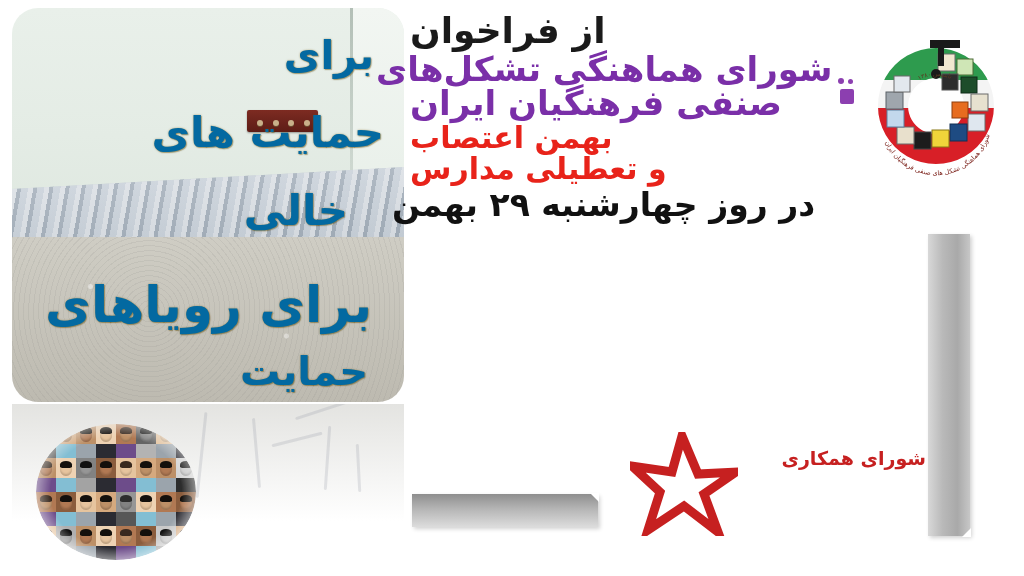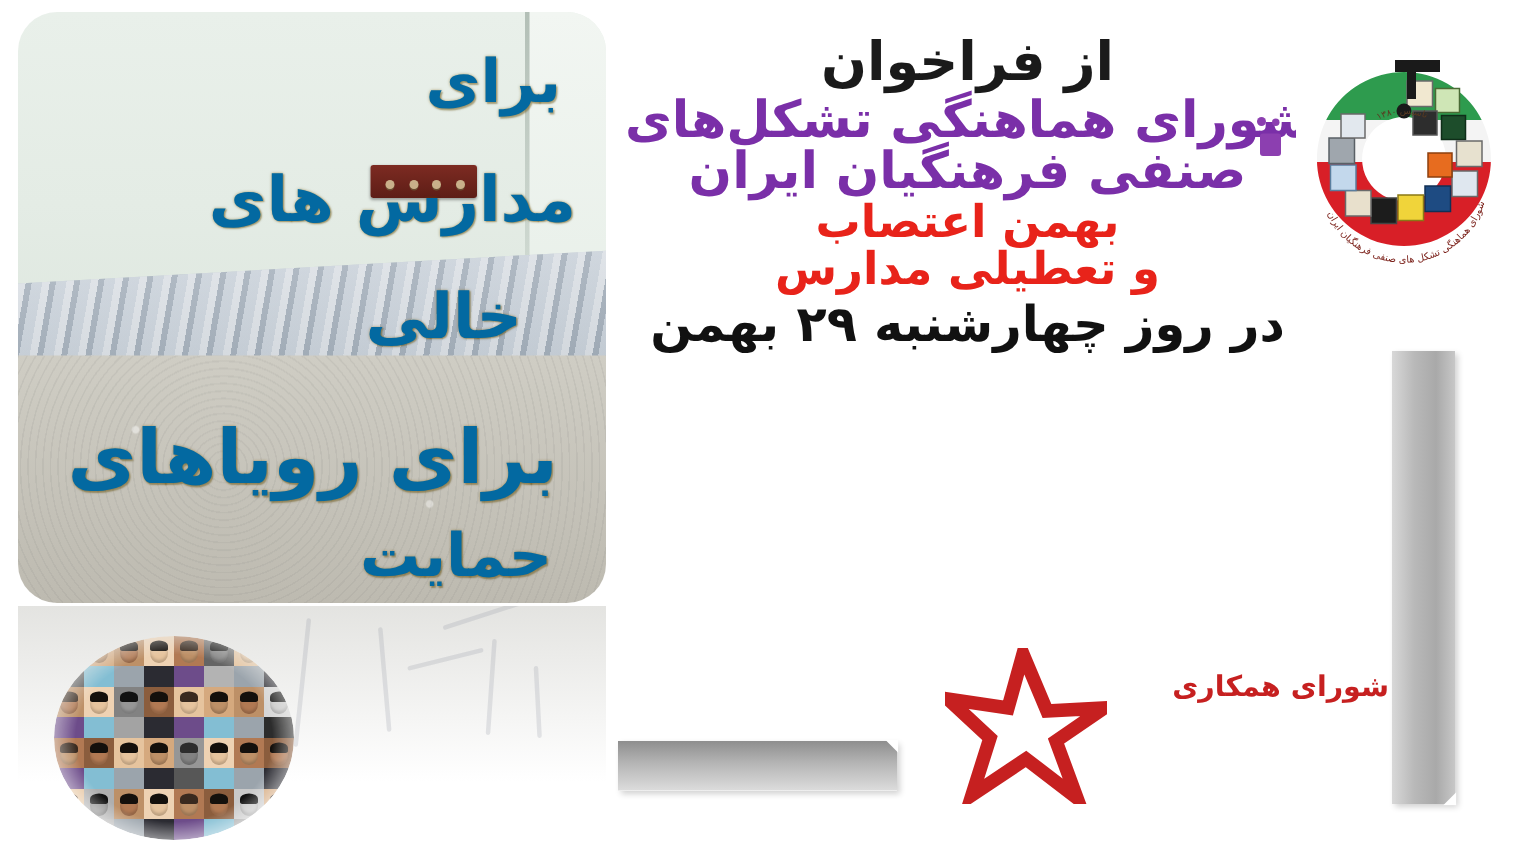--- a/index.html
+++ b/index.html
@@ -127,22 +127,22 @@
     position:absolute;left:36px;top:424px;width:160px;height:136px;
     border-radius:50%;overflow:hidden;
     filter:saturate(.92);
     -webkit-mask-image:radial-gradient(ellipse at center, #000 58%, rgba(0,0,0,.25) 78%, transparent 100%);
             mask-image:radial-gradient(ellipse at center, #000 58%, rgba(0,0,0,.25) 78%, transparent 100%);
   }
   .collage .cell{position:absolute;width:20px;height:34px;}
 
   
   .headline{
-    position:absolute;left:410px;top:24px;width:470px;
-    text-align:center;direction:rtl;
+    position:absolute;left:410px;top:13px;width:470px;
+    text-align:left;direction:rtl;
   }
   .hl{
     display:block;white-space:nowrap;font-weight:700;line-height:1.02;
     font-family:"DejaVu Sans","Liberation Sans",sans-serif;
   }
   .hl-az   {color:#1a1a1a;font-size:36px;margin-bottom:2px;}
   .hl-p1   {color:#7a2fa8;font-size:34px;letter-spacing:-.5px;margin-right:-34px;margin-left:-34px;}
   .hl-p2   {color:#7a2fa8;font-size:34px;}
   .hl-r1   {color:#e8231a;font-size:30px;margin-top:2px;}
   .hl-r2   {color:#e8231a;font-size:30px;}
@@ -249,21 +249,21 @@
         <div class="leg" style="left:55%;top:83%;width:4px;height:16%;"></div>
 
         <div class="back" style="left:69%;top:64%;width:16%;height:13%;"></div>
         <div class="top" style="left:68%;top:77%;width:22%;height:5%;"></div>
         <div class="leg" style="left:70%;top:82%;width:4px;height:17%;"></div>
         <div class="leg" style="left:86%;top:82%;width:4px;height:16%;"></div>
         <div class="bag" style="left:60%;top:69%;width:12%;height:9%;"></div>
       </div>
 
       <div class="ytext l1">برای</div>
-      <div class="ytext l2">مدارس های</div>
+      <div class="ytext l2">حمایت های</div>
       <div class="ytext l3">خالی</div>
       <div class="ytext l4">برای رویاهای</div>
       <div class="ytext l5">حمایت</div>
     </div>
   </div>
 
   <div class="reflection">
     <div class="rl" style="left:48%;top:8px;width:3px;height:86px;transform:rotate(6deg);"></div>
     <div class="rl" style="left:62%;top:14px;width:3px;height:70px;transform:rotate(-5deg);"></div>
     <div class="rl" style="left:72%;top:4px;width:60px;height:3px;transform:rotate(-18deg);"></div>

